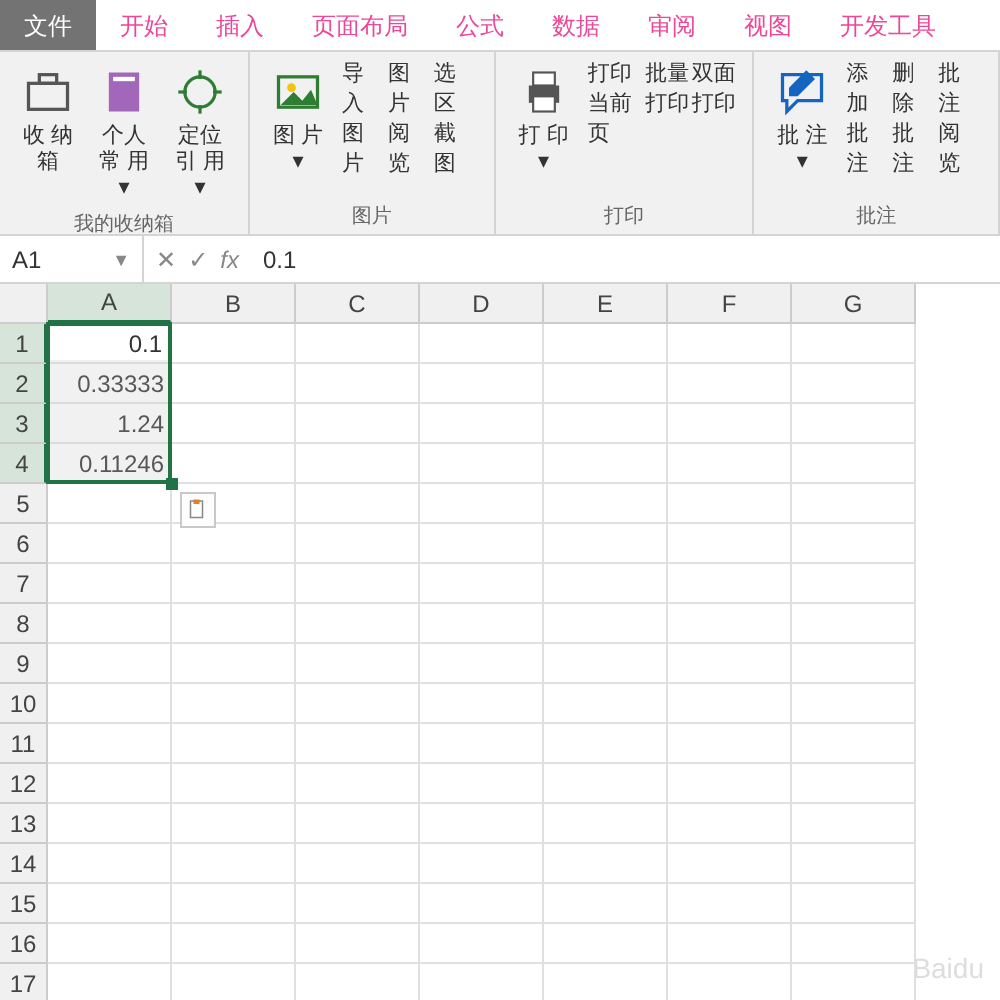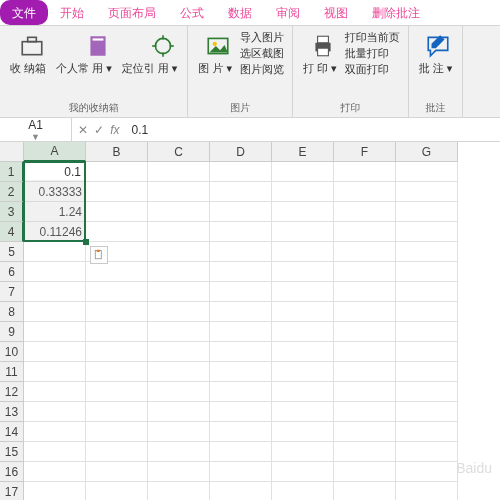--- a/index.html
+++ b/index.html
@@ -1,34 +1,34 @@
 <!DOCTYPE html>
 <html><head>
 <meta charset="utf-8">
 <style>
 * { box-sizing: border-box; margin: 0; padding: 0; font-family: "Microsoft YaHei", sans-serif; }
 body { background: #fff; font-size: 12px; color: #333; width: 500px; height: 500px; overflow: hidden; }
 
 .tabs { display: flex; background: #fff; border-bottom: 1px solid #d4d4d4; height: 26px; }
 .tab { padding: 5px 12px; cursor: pointer; font-size: 12px; color: #ec4899; }
-.tab.active { background: #a21caf; color: #fff; border-radius: 10px; }
+.tab.active { background: #737373; color: #fff; }
 
 .ribbon { display: flex; background: #f1f1f1; border-bottom: 1px solid #d4d4d4; height: 92px; }
 .group { border-right: 1px solid #d4d4d4; padding: 4px 8px 2px 8px; display: flex; flex-direction: column; align-items: center; justify-content: space-between; }
 .group-body { display: flex; align-items: flex-start; gap: 6px; flex: 1; }
 .group-label { font-size: 10px; color: #666; padding-top: 2px; }
 .big-btn { display: flex; flex-direction: column; align-items: flex-end; gap: 2px; cursor: pointer; padding: 2px; }
 .big-btn .lbl { font-size: 11px; line-height: 13px; text-align: center; }
-.small-list { display: flex; flex-direction: column; gap: 1px; }
+.small-list { display: flex; flex-direction: row; gap: 1px; }
 .small-list span { font-size: 11px; line-height: 15px; cursor: pointer; }
 .icon { width: 28px; height: 28px; display: flex; align-items: center; justify-content: center; }
 .icon svg { width: 26px; height: 26px; }
 
 .namebar { display: flex; align-items: center; border-bottom: 1px solid #d4d4d4; height: 24px; background: #fff; }
-.namebox { width: 72px; border-right: 1px solid #d4d4d4; padding: 0 6px; font-size: 12px; height: 100%; display: flex; align-items: center; justify-content: space-between; flex-direction: column; }
+.namebox { width: 72px; border-right: 1px solid #d4d4d4; padding: 0 6px; font-size: 12px; height: 100%; display: flex; align-items: center; justify-content: space-between; }
 .namebox .dd { color: #888; font-size: 9px; }
 .fx-controls { display: flex; align-items: center; gap: 6px; padding: 0 6px; color: #888; }
 .fx-controls span { cursor: pointer; font-size: 12px; }
 .fx-controls .fx { font-style: italic; }
 .formula-input { border: none; outline: none; flex: 1; padding: 0 6px; font-size: 12px; color: #333; }
 
 .sheet { display: flex; }
 .rowhdrs { display: flex; flex-direction: column; }
 .colhdrs { display: flex; }
 .corner { width: 24px; height: 20px; background: #f0f0f0; border-right: 1px solid #ccc; border-bottom: 1px solid #ccc; }
@@ -37,34 +37,35 @@
 .rowhdr { width: 24px; height: 20px; background: #f0f0f0; border-right: 1px solid #ccc; border-bottom: 1px solid #ccc; display: flex; align-items: center; justify-content: center; font-size: 12px; color: #444; }
 .rowhdr.sel { background: #d7e4d9; border-right: 2px solid #217346; }
 .grid { position: relative; }
 .row { display: flex; }
 .cell { width: 62px; height: 20px; border-right: 1px solid #e0e0e0; border-bottom: 1px solid #e0e0e0; padding: 0 3px; display: flex; align-items: center; justify-content: flex-end; font-size: 12px; }
 .selection { position: absolute; border: 2px solid #217346; background: rgba(200,200,200,0.25); pointer-events: none; }
 .active-cell { position: absolute; background: #fff; pointer-events: none; }
 .fill-handle { position: absolute; width: 6px; height: 6px; background: #217346; pointer-events: none; }
 .paste-icon { position: absolute; width: 18px; height: 18px; border: 1px solid #c9c9c9; background: #fdfdfd; display: flex; align-items: center; justify-content: center; cursor: pointer; }
 .paste-icon svg { width: 12px; height: 12px; }
-.watermark { position: absolute; right: 8px; bottom: 24px; color: #ddd; font-size: 14px; pointer-events: none; }
+.watermark { position: absolute; right: 8px; bottom: 8px; color: #ddd; font-size: 14px; pointer-events: none; }
 </style>
 </head>
 <body>
 
 <div class="tabs">
   <div class="tab active">文件</div>
   <div class="tab">开始</div>
+  <div class="tab">插入</div>
   <div class="tab">页面布局</div>
   <div class="tab">公式</div>
   <div class="tab">数据</div>
   <div class="tab">审阅</div>
   <div class="tab">视图</div>
-  <div class="tab">删除批注</div>
+  <div class="tab">开发工具</div>
 </div>
 
 <div class="ribbon">
   <div class="group">
     <div class="group-body">
       <div class="big-btn">
         <span class="icon">
           <svg viewBox="0 0 24 24">
               <rect x="3" y="8" width="18" height="12" fill="none" stroke="#555" stroke-width="1.5"></rect>
               <rect x="8" y="4" width="8" height="4" fill="none" stroke="#555" stroke-width="1.5"></rect>
@@ -108,22 +109,22 @@
               <rect x="3" y="5" width="18" height="14" fill="none" stroke="#2e7d32" stroke-width="1.5"></rect>
               <circle cx="9" cy="10" r="2" fill="#f1c40f"></circle>
               <path d="M4 18 L10 12 L14 16 L18 11 L21 18 Z" fill="#2e7d32"></path>
             </svg>
         </span>
         <span class="lbl">图
 片 ▾</span>
       </div>
       <div class="small-list">
         <span>导入图片</span>
+        <span>图片阅览</span>
         <span>选区截图</span>
-        <span>图片阅览</span>
       </div>
     </div>
     <div class="group-label">图片</div>
   </div>
 
   <div class="group">
     <div class="group-body">
       <div class="big-btn">
         <span class="icon">
           <svg viewBox="0 0 24 24">
@@ -148,20 +149,25 @@
     <div class="group-body">
       <div class="big-btn">
         <span class="icon">
           <svg viewBox="0 0 24 24">
               <path d="M3 4 H21 V16 H10 L5 21 V16 H3 Z" fill="none" stroke="#1565c0" stroke-width="1.5"></path>
               <path d="M14 2 L18 6 L10 14 L6 14 L6 10 Z" fill="#1565c0"></path>
             </svg>
         </span>
         <span class="lbl">批
 注 ▾</span>
+      </div>
+      <div class="small-list">
+        <span>添加批注</span>
+        <span>删除批注</span>
+        <span>批注阅览</span>
       </div>
     </div>
     <div class="group-label">批注</div>
   </div>
 </div>
 
 <div class="namebar">
   <div class="namebox">
     <span>A1</span>
     <span class="dd">▼</span>

